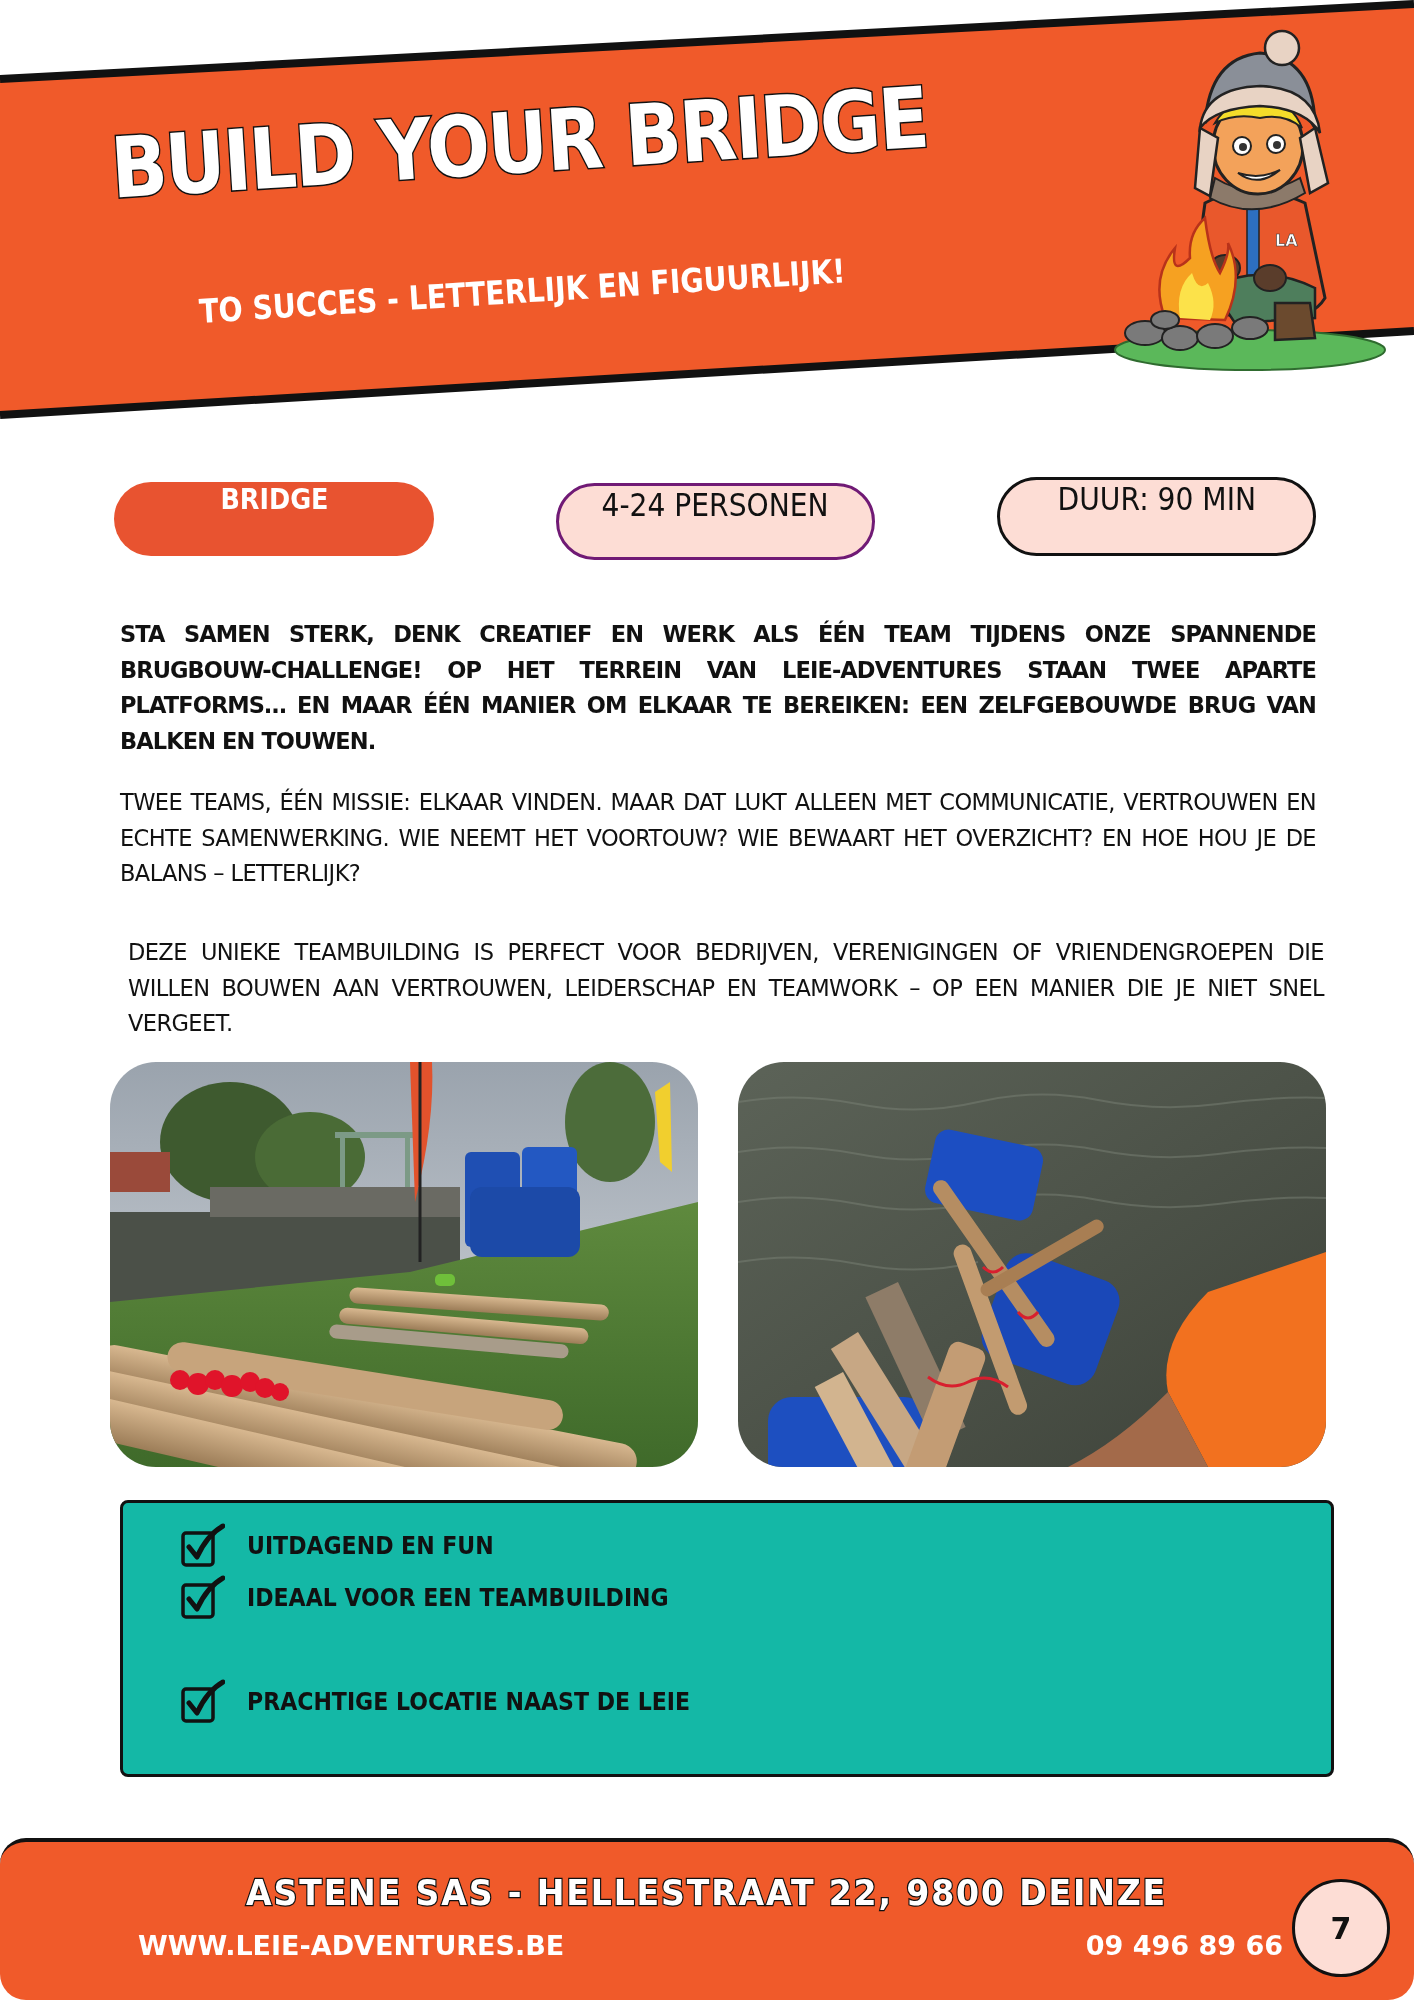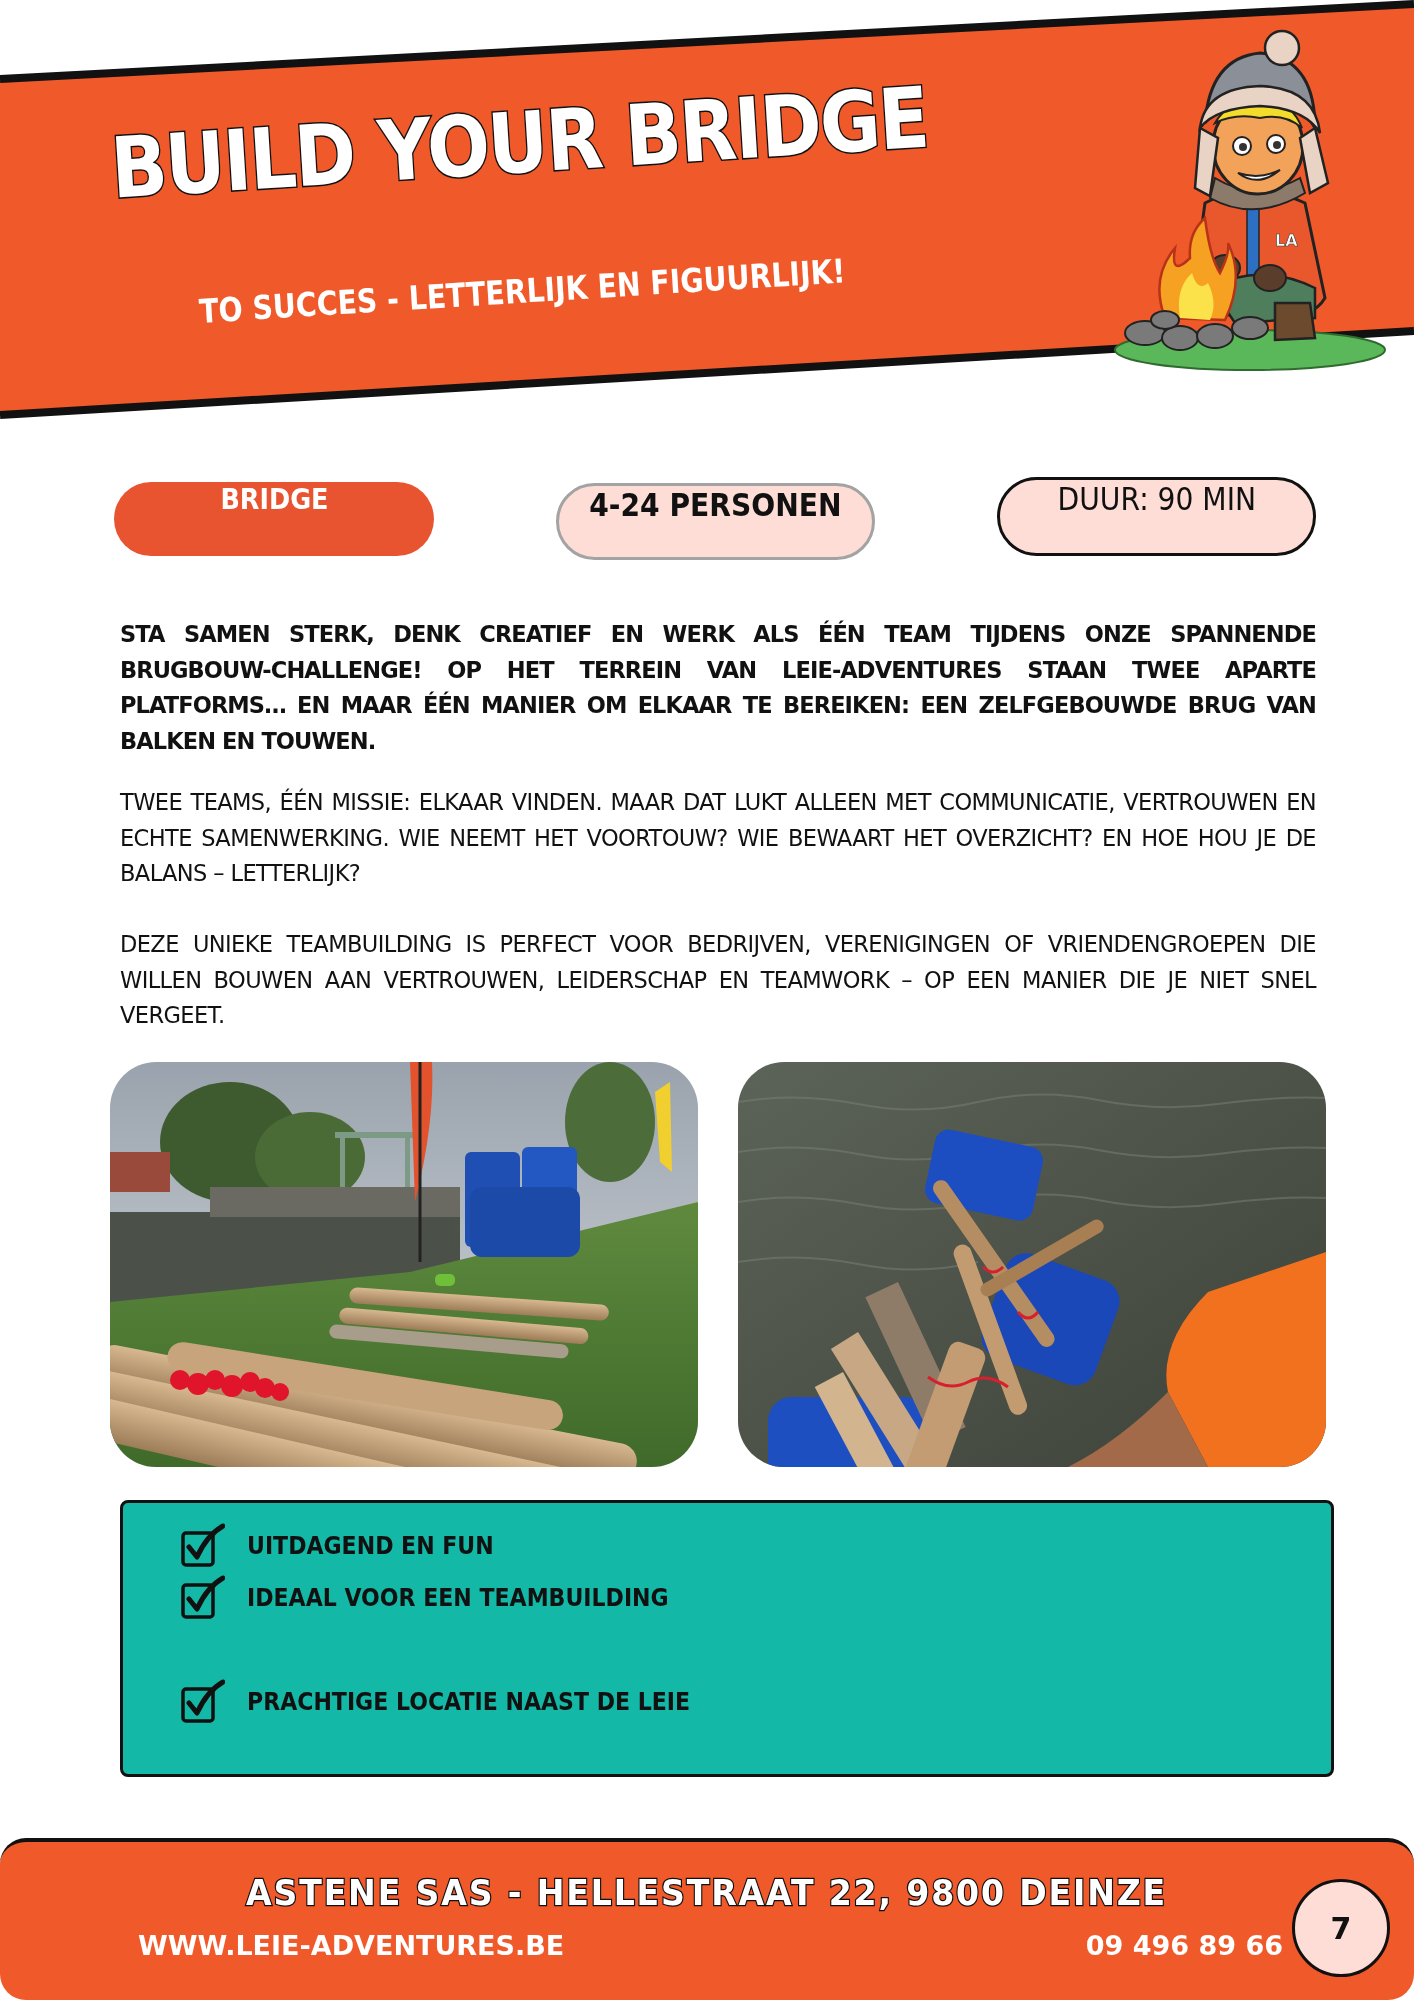--- a/index.html
+++ b/index.html
@@ -17,21 +17,21 @@
               transform-origin:0 0; transform: rotate(-3.6deg) scaleX(0.86); }
 
   
   #mascot { position:absolute; left:1110px; top:28px; width:280px; height:345px; }
 
   
   .pill { position:absolute; height:74px; border-radius:40px; display:flex; align-items:flex-start; justify-content:center;
           font-family:"DejaVu Sans", sans-serif; box-sizing:border-box; white-space:nowrap; }
   .pill span { display:inline-block; transform:scaleX(0.88); }
   #pill-category { left:114px; top:482px; width:320px; background:#E85330; color:#fff; font-weight:bold; font-size:29px; }
-  #pill-persons { left:556px; top:483px; width:319px; height:77px; background:#FDDDD5; border:3px solid #a3a3a3; color:#111; font-size:32px;font-weight:bold; }
+  #pill-persons { left:556px; top:483px; width:319px; height:77px; background:#FDDDD5; border:3px solid #701a75; color:#111; font-size:32px; }
   #pill-duration { left:997px; top:477px; width:319px; height:79px; background:#FDDDD5; border:3px solid #111; color:#111; font-size:32px; }
 
   
   .para { position:absolute; left:120px; width:1196px; text-align:justify; text-align-last:left;
           font-family:"DejaVu Sans", sans-serif; font-size:22.5px; line-height:35.6px; color:#111;
           letter-spacing:-0.6px; }
   .para.bold { font-weight:bold; letter-spacing:-0.9px; }
   #para-1 { top:617px; }
   #para-2 { top:785px; }
   #para-3 { top:927px; }
@@ -122,21 +122,21 @@
 </div>
 <div id="pill-persons" class="pill">
   <span>4-24 PERSONEN</span>
 </div>
 <div id="pill-duration" class="pill">
   <span>DUUR: 90 MIN</span>
 </div>
 
 <p id="para-1" class="para bold" style="margin:0">STA SAMEN STERK, DENK CREATIEF EN WERK ALS ÉÉN TEAM TIJDENS ONZE SPANNENDE BRUGBOUW-CHALLENGE! OP HET TERREIN VAN LEIE-ADVENTURES STAAN TWEE APARTE PLATFORMS… EN MAAR ÉÉN MANIER OM ELKAAR TE BEREIKEN: EEN ZELFGEBOUWDE BRUG VAN BALKEN EN TOUWEN.</p>
 <p id="para-2" class="para" style="margin:0">TWEE TEAMS, ÉÉN MISSIE: ELKAAR VINDEN. MAAR DAT LUKT ALLEEN MET COMMUNICATIE, VERTROUWEN EN ECHTE SAMENWERKING. WIE NEEMT HET VOORTOUW? WIE BEWAART HET OVERZICHT? EN HOE HOU JE DE BALANS – LETTERLIJK?</p>
-<p id="para-3" class="para" style="margin:0">DEZE UNIEKE TEAMBUILDING IS PERFECT VOOR BEDRIJVEN, VERENIGINGEN OF VRIENDENGROEPEN DIE WILLEN BOUWEN AAN VERTROUWEN, LEIDERSCHAP EN TEAMWORK – OP EEN MANIER DIE JE NIET SNEL VERGEET.</p>
+<p id="para-3" class="para" style="margin:8px">DEZE UNIEKE TEAMBUILDING IS PERFECT VOOR BEDRIJVEN, VERENIGINGEN OF VRIENDENGROEPEN DIE WILLEN BOUWEN AAN VERTROUWEN, LEIDERSCHAP EN TEAMWORK – OP EEN MANIER DIE JE NIET SNEL VERGEET.</p>
 
 <div id="photo-logs" class="photo">
   <svg viewBox="0 0 588 405" preserveAspectRatio="none">
     <defs>
       <linearGradient id="sky1" x1="0" y1="0" x2="0" y2="1">
           <stop offset="0" stop-color="#9aa3ad"></stop>
           <stop offset="1" stop-color="#d7dbe0"></stop>
         </linearGradient>
       <linearGradient id="grass1" x1="0" y1="0" x2="0" y2="1">
           <stop offset="0" stop-color="#5f8a3e"></stop>

